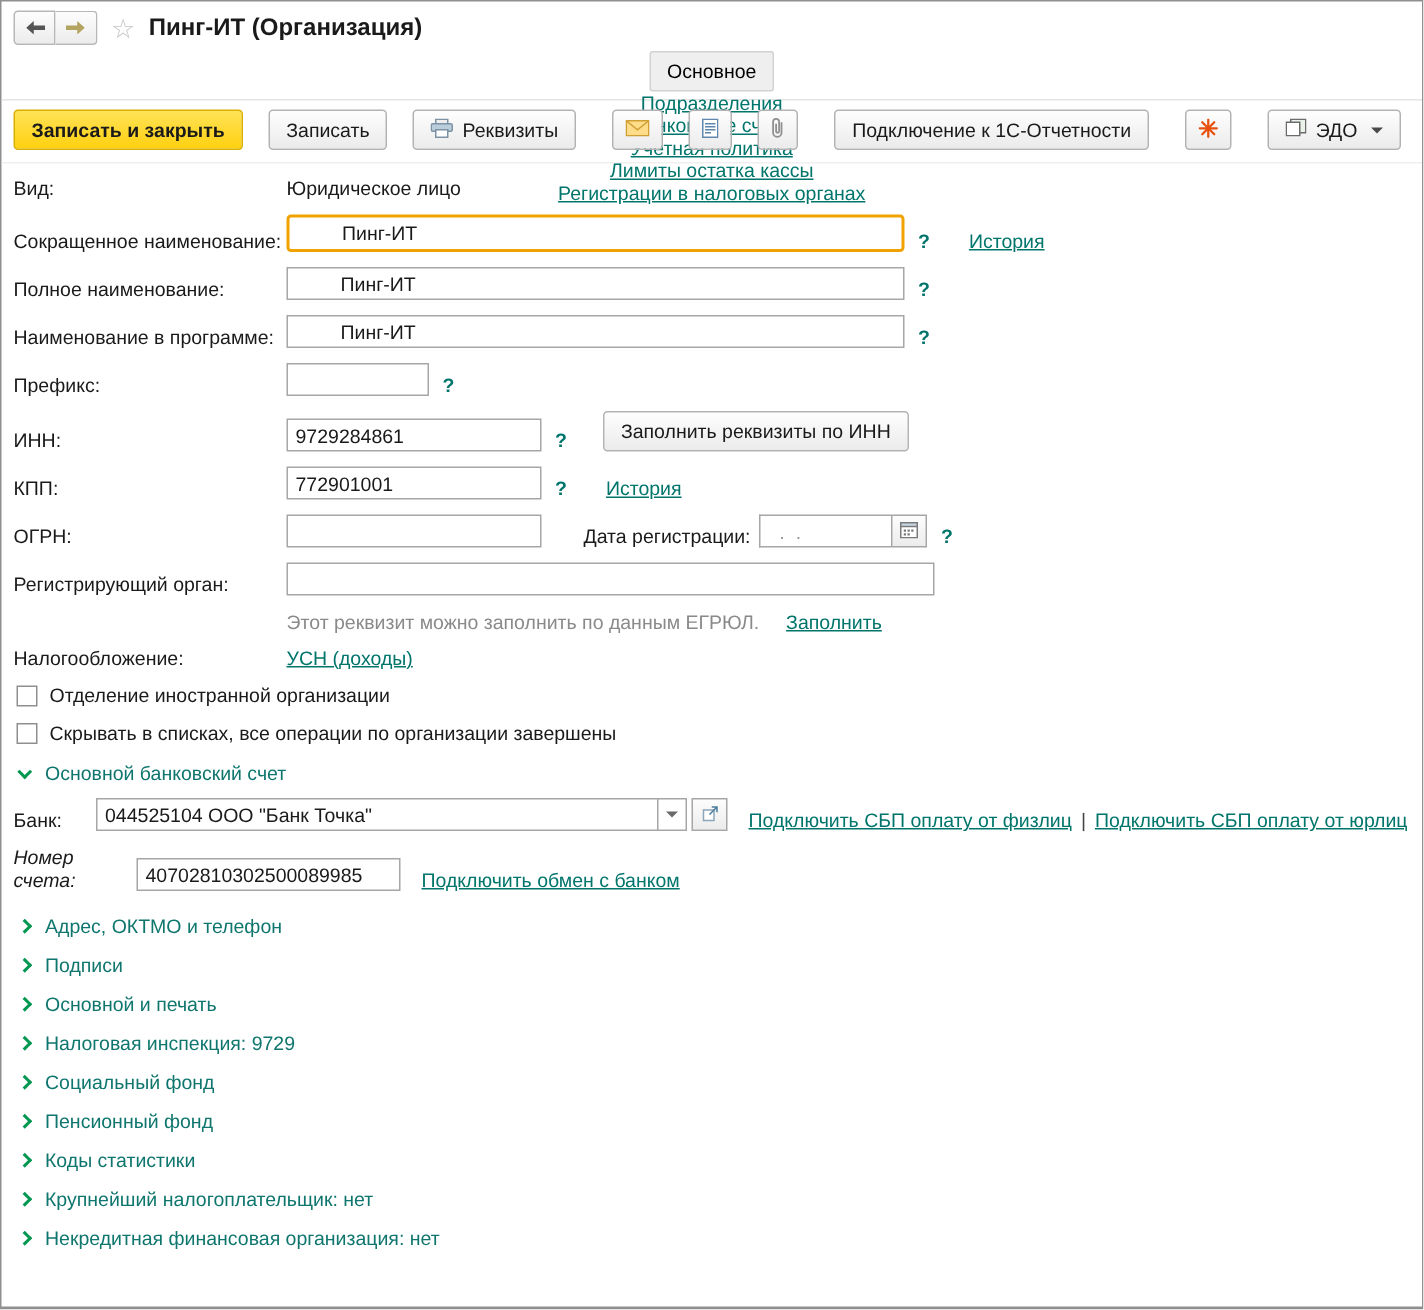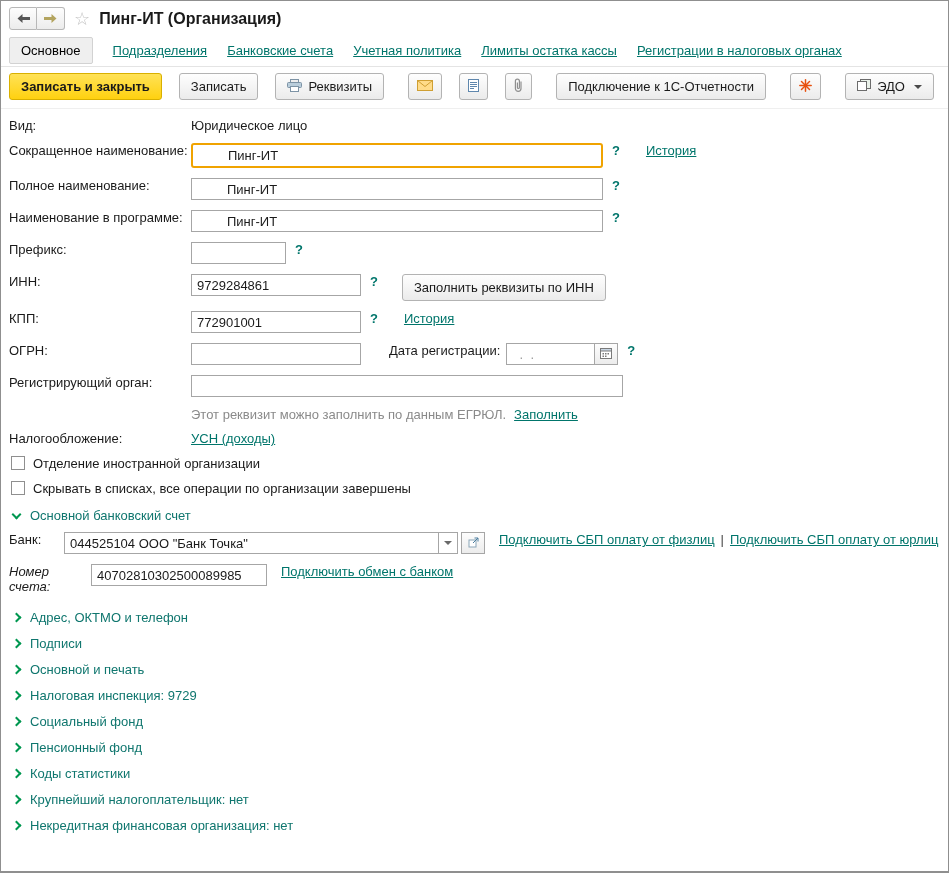--- a/index.html
+++ b/index.html
@@ -13,41 +13,41 @@
   .titlebar { display: flex; align-items: center; gap: 9px; padding: 6px 10px 4px 8px; }
   .navbtns { display: flex; }
   .navbtn { width: 28px; height: 23px; display: flex; align-items: center; justify-content: center;
             background: linear-gradient(#fdfdfd,#ececec); border: 1px solid #b7b7b7; padding: 0; cursor: pointer; }
   .navbtn.back { border-radius: 3px 0 0 3px; }
   .navbtn.fwd  { border-left: none; border-radius: 0 3px 3px 0; }
   .star { font-size: 18px; color: #c4c4c4; line-height: 1; cursor: pointer; }
   .title { font-size: 16px; font-weight: bold; }
 
   
-  .tabstrip { display: flex; align-items: center; gap: 20px; padding: 0 8px; height: 33px;
-              border-bottom: 1px solid #e4e4e4; }
+  .tabstrip { display: flex; align-items: center; padding: 0 8px; height: 33px;
+              border-bottom: 1px solid #e4e4e4; flex-direction: column; }
   .tab.active { background: #efefef; border: 1px solid #d2d2d2; border-radius: 2px;
                 padding: 5px 11px; color: #000; cursor: pointer; }
   .tablink { color: #00756b; text-decoration: underline; cursor: pointer; }
 
   
   .toolbar { display: flex; align-items: center; gap: 17px; padding: 6px 8px 8px 8px;
              border-bottom: 1px solid #efefef; }
   .btn { height: 27px; display: inline-flex; align-items: center; gap: 6px; padding: 0 11px;
          background: linear-gradient(#fefefe,#ebebeb); border: 1px solid #b3b3b3; border-radius: 3px;
          font-family: "Liberation Sans", sans-serif; font-size: 13px; color: #1a1a1a; cursor: pointer; }
   .btn.primary { background: linear-gradient(#ffe257,#ffd110); border-color: #d9b000; font-weight: bold; }
   .btn.iconbtn { padding: 0 8px; }
   .mlgap { margin-left: 7px; }
   .caret { width: 0; height: 0; border-left: 4px solid transparent; border-right: 4px solid transparent;
            border-top: 4px solid #4a4a4a; margin-left: 3px; }
 
   
   .form { padding: 9px 8px 0 8px; }
-  .row { display: flex; align-items: flex-start; margin-bottom: 10px; }
+  .row { display: flex; align-items: flex-end; margin-bottom: 10px; }
   .lbl { width: 182px; flex: none; }
   .lbl-bank { width: 55px; flex: none; }
   .lbl-acc { width: 82px; flex: none; font-style: italic; }
   .txt { height: 22px; border: 1px solid #a6a6a6; padding: 0 5px; background: #fff;
          font-family: "Liberation Sans", sans-serif; font-size: 13px; color: #1a1a1a; }
   .txt.focused { border: 2px solid #f0a300; border-radius: 3px; height: 25px; }
   .w-lg { width: 412px; padding-left: 35px; }
   .w-sm { width: 95px; }
   .w-md { width: 170px; }
   .w-xl { width: 432px; }
@@ -232,21 +232,21 @@
       <span class="help">?</span>
     </div>
 
     <div class="row">
       <span class="lbl">Регистрирующий орган:</span>
       <input class="txt w-xl" value="" style="">
     </div>
 
     <div class="row indent" style="margin-bottom:9px">
       <span class="hint">Этот реквизит можно заполнить по данным ЕГРЮЛ.</span>
-      <span class="link" style="margin-left:8px">Заполнить</span>
+      <span class="link" style="margin-left:18px">Заполнить</span>
     </div>
 
     <div class="row">
       <span class="lbl">Налогообложение:</span>
       <span class="link">УСН (доходы)</span>
     </div>
 
     <div class="row">
       <span class="cb"></span>
       <span>Отделение иностранной организации</span>

